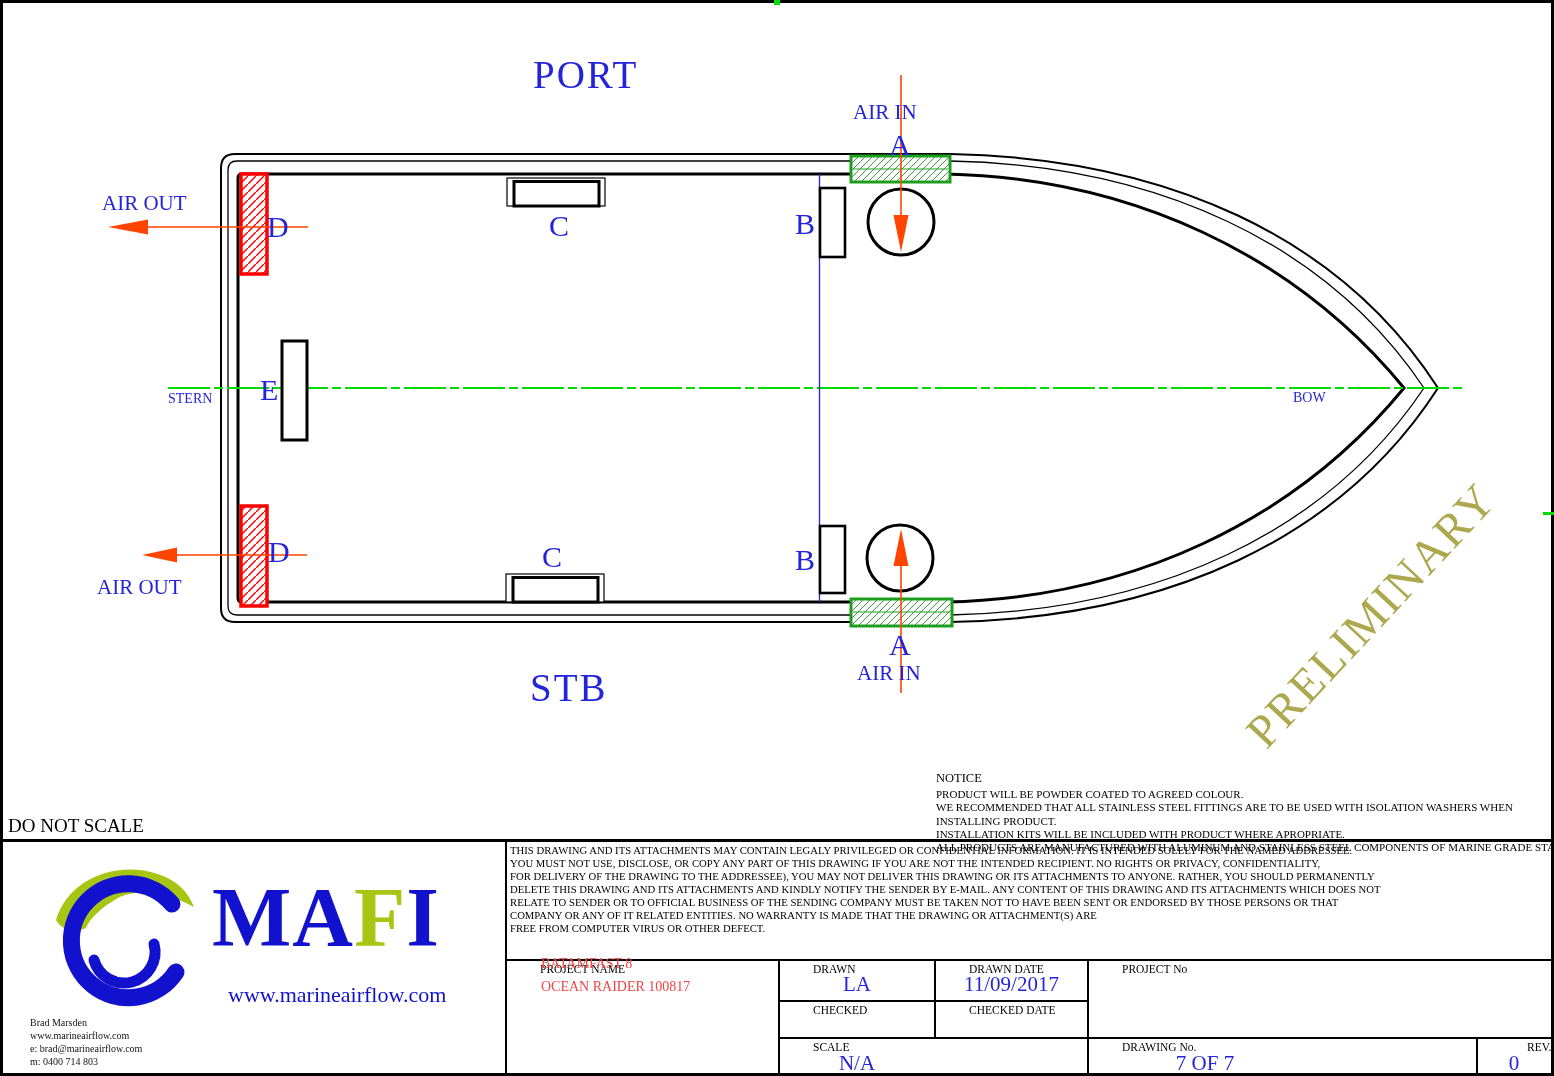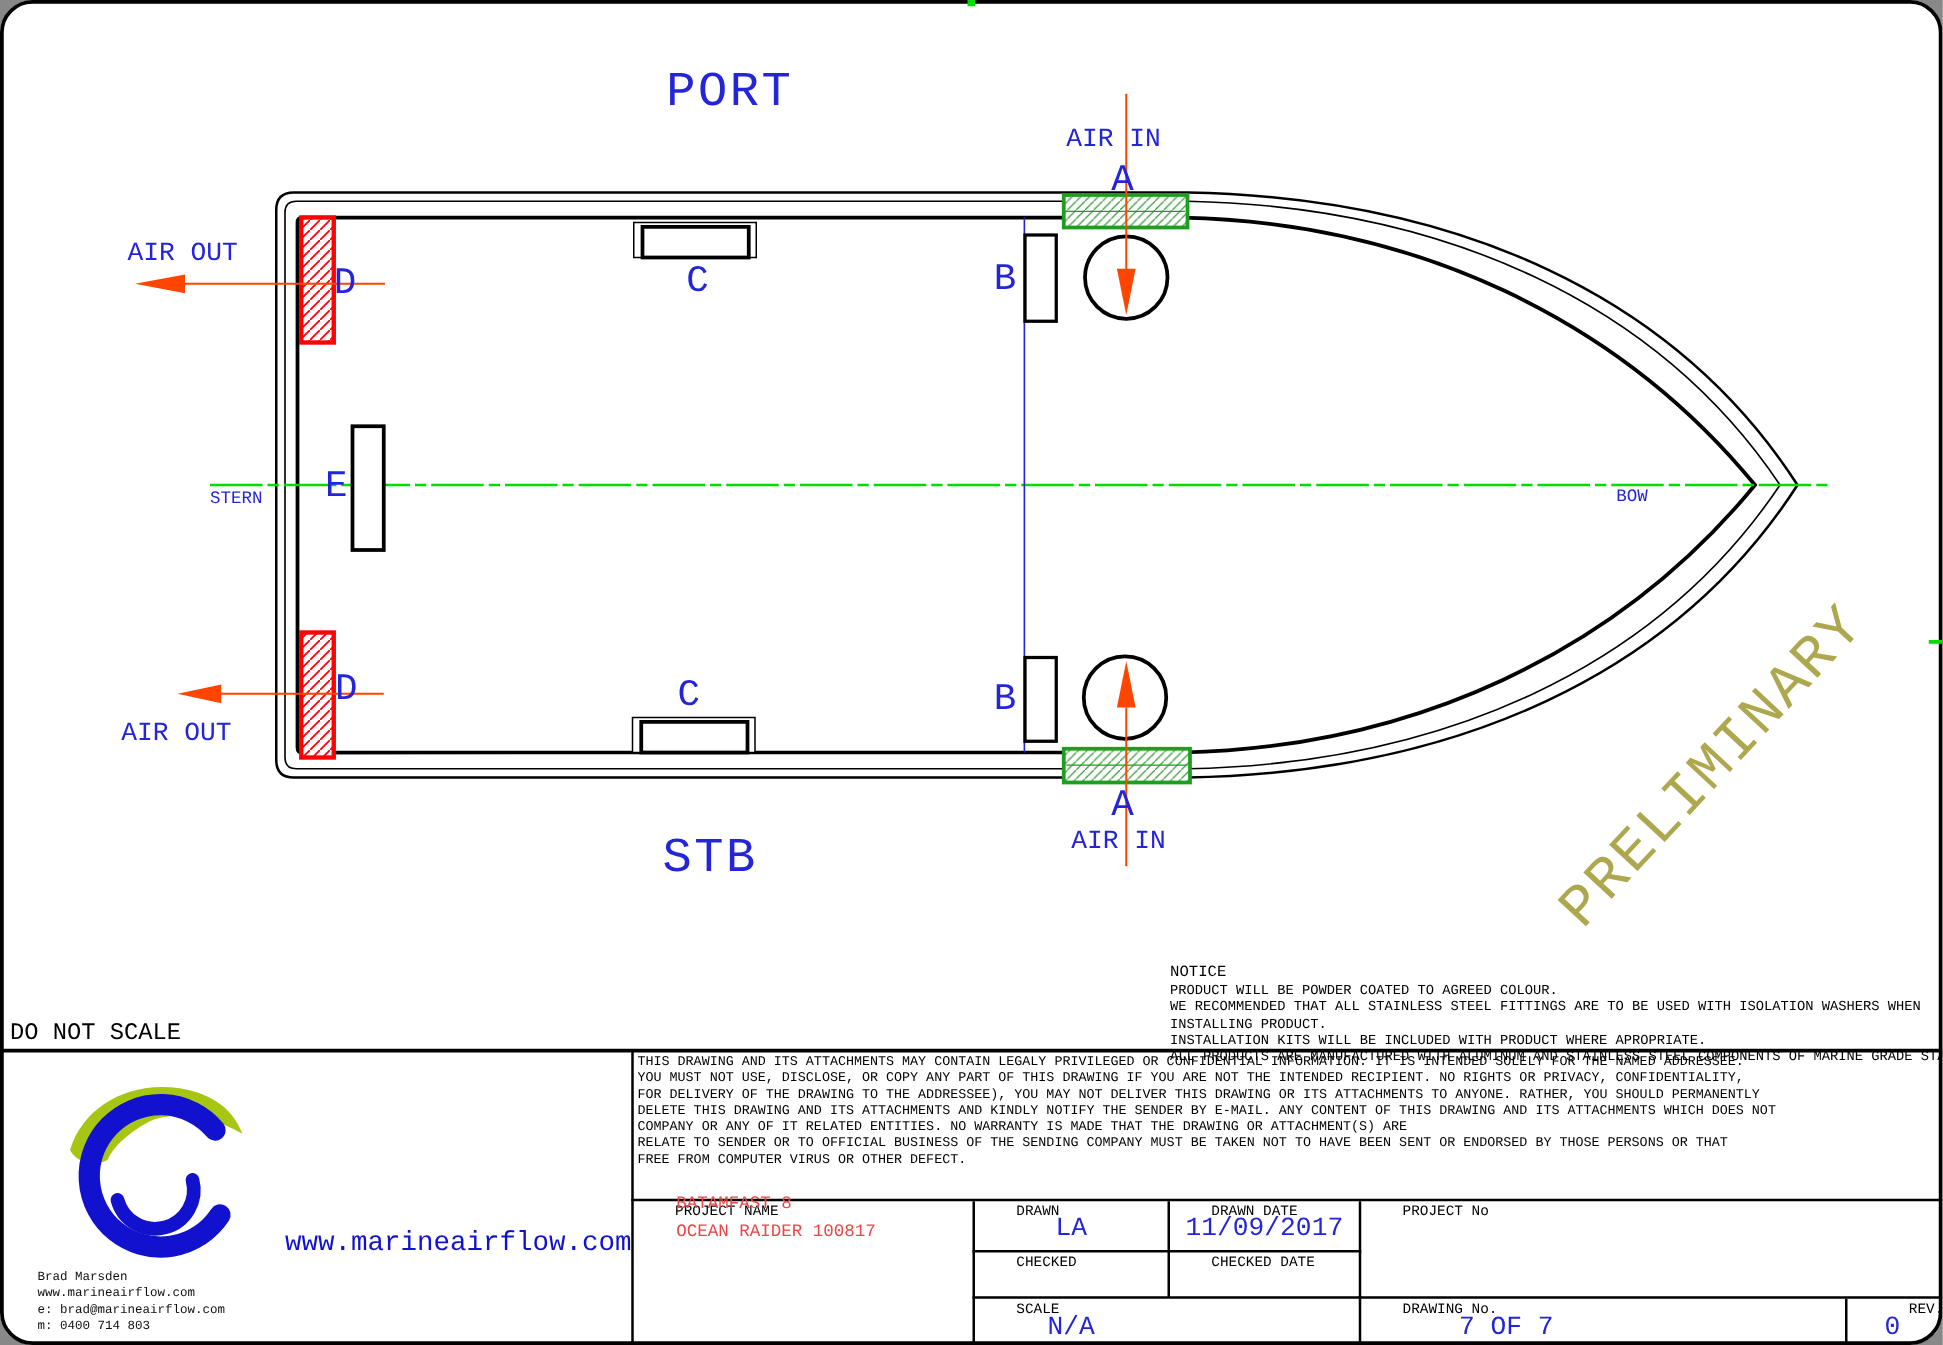--- a/index.html
+++ b/index.html
@@ -1,22 +1,21 @@
 <!DOCTYPE html>
 <html><head>
 <meta charset="utf-8">
 <style>
   html,body{margin:0;padding:0;background:#888;}
   .page{
     position:relative; width:1554px; height:1076px;
     background:#fff; overflow:hidden;
-    font-family:Liberation Mono, monospace;
+    font-family:Liberation Serif, serif;
     outline:3px solid #000; outline-offset:-3px;
     margin:0 auto;
-    border-radius:26px;
   }
   .abs{position:absolute;}
   .svgfill{position:absolute; left:0; top:0; width:1554px; height:1076px;}
   .lbl{position:absolute; color:#2424D8; font-size:30px; line-height:1;}
   .big{position:absolute; color:#2424D8; font-size:39px; letter-spacing:2px; line-height:1;}
   .air{position:absolute; color:#2424D8; font-size:21px; line-height:1;}
   .small-blue{position:absolute; color:#2424D8; font-size:14px; line-height:1;}
   .watermark{
     position:absolute; left:1178px; top:588px; width:386px;
     text-align:center; font-size:47px; letter-spacing:2px;
@@ -155,22 +154,22 @@
   <div class="hline" style="left:778px; top:1000px; width:311px; height:2px;"></div>
   <div class="hline" style="left:778px; top:1037px; width:311px; height:2px;"></div>
   <div class="hline" style="left:1087px; top:1037px; width:467px; height:2px;"></div>
   <div class="vline" style="left:1476px; top:1039px; width:2px; height:37px;"></div>
 
   <div class="disc">
     <div class="dl">THIS DRAWING AND ITS ATTACHMENTS MAY CONTAIN LEGALY PRIVILEGED OR CONFIDENTIAL INFORMATION. IT IS INTENDED SOLELY FOR THE NAMED ADDRESSEE.</div>
     <div class="dl">YOU MUST NOT USE, DISCLOSE, OR COPY ANY PART OF THIS DRAWING IF YOU ARE NOT THE INTENDED RECIPIENT. NO RIGHTS OR PRIVACY, CONFIDENTIALITY,</div>
     <div class="dl">FOR DELIVERY OF THE DRAWING TO THE ADDRESSEE), YOU MAY NOT DELIVER THIS DRAWING OR ITS ATTACHMENTS TO ANYONE. RATHER, YOU SHOULD PERMANENTLY</div>
     <div class="dl">DELETE THIS DRAWING AND ITS ATTACHMENTS AND KINDLY NOTIFY THE SENDER BY E-MAIL. ANY CONTENT OF THIS DRAWING AND ITS ATTACHMENTS WHICH DOES NOT</div>
+    <div class="dl">RELATE TO SENDER OR TO OFFICIAL BUSINESS OF THE SENDING COMPANY MUST BE TAKEN NOT TO HAVE BEEN SENT OR ENDORSED BY THOSE PERSONS OR THAT</div>
     <div class="dl">COMPANY OR ANY OF IT RELATED ENTITIES. NO WARRANTY IS MADE THAT THE DRAWING OR ATTACHMENT(S) ARE</div>
-    <div class="dl">RELATE TO SENDER OR TO OFFICIAL BUSINESS OF THE SENDING COMPANY MUST BE TAKEN NOT TO HAVE BEEN SENT OR ENDORSED BY THOSE PERSONS OR THAT</div>
     <div class="dl">FREE FROM COMPUTER VIRUS OR OTHER DEFECT.</div>
   </div>
 
   <div class="cell-label" style="left:510px; top:963px;">PROJECT NAME</div>
   <div class="pn-value">
     <div>BATAMFAST 8</div>
     <div>OCEAN RAIDER 100817</div>
   </div>
 
   <div class="cell-label" style="left:783px; top:963px;">DRAWN</div>
@@ -196,20 +195,23 @@
 
   <div class="cell-label" style="left:1481px; top:1041px;padding-left:16px;">REV.</div>
   <div class="cell-value" style="left:1477px; top:1051px; width:74px;">0</div>
 
   <svg class="abs" style="left:26px; top:858px;" width="185" height="158" viewBox="0 0 185 158">
     <path fill="#A6C613" d="M30,62 C42,22 88,2 132,16 C152,23 162,34 168,49 C140,33 108,31 92,40 C76,49 64,60 60,70 C50,75 36,73 30,62 Z"></path>
     <path fill="none" stroke="#1212CE" stroke-width="17" stroke-linecap="round" d="M146,46 A57,57 0 1 0 150,114"></path>
     <path fill="none" stroke="#1212CE" stroke-width="11" stroke-linecap="round" d="M128,86 A30,30 0 0 1 68,102"></path>
   </svg>
 
+  <div class="brand">
+    <span class="bb">M</span><span class="bb">A</span><span class="bg">F</span><span class="bb">I</span>
+  </div>
   <div class="website">www.marineairflow.com</div>
 
   <div class="contact">
     <div>Brad Marsden</div>
     <div>www.marineairflow.com</div>
     <div>e: brad@marineairflow.com</div>
     <div>m: 0400 714 803</div>
   </div>
 
 </div>

